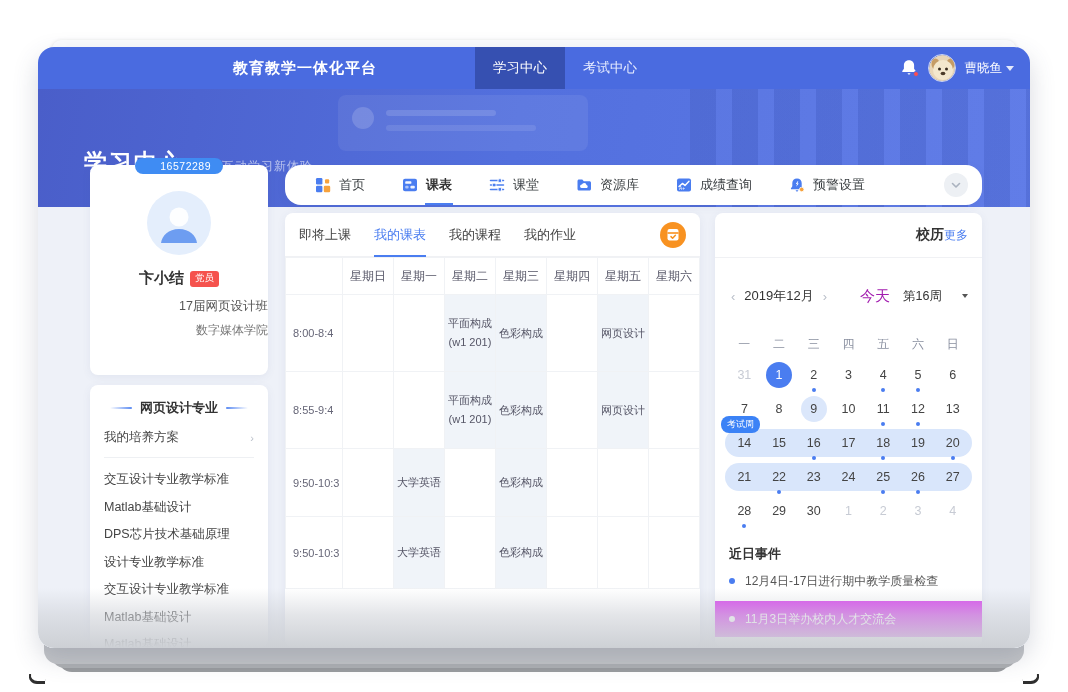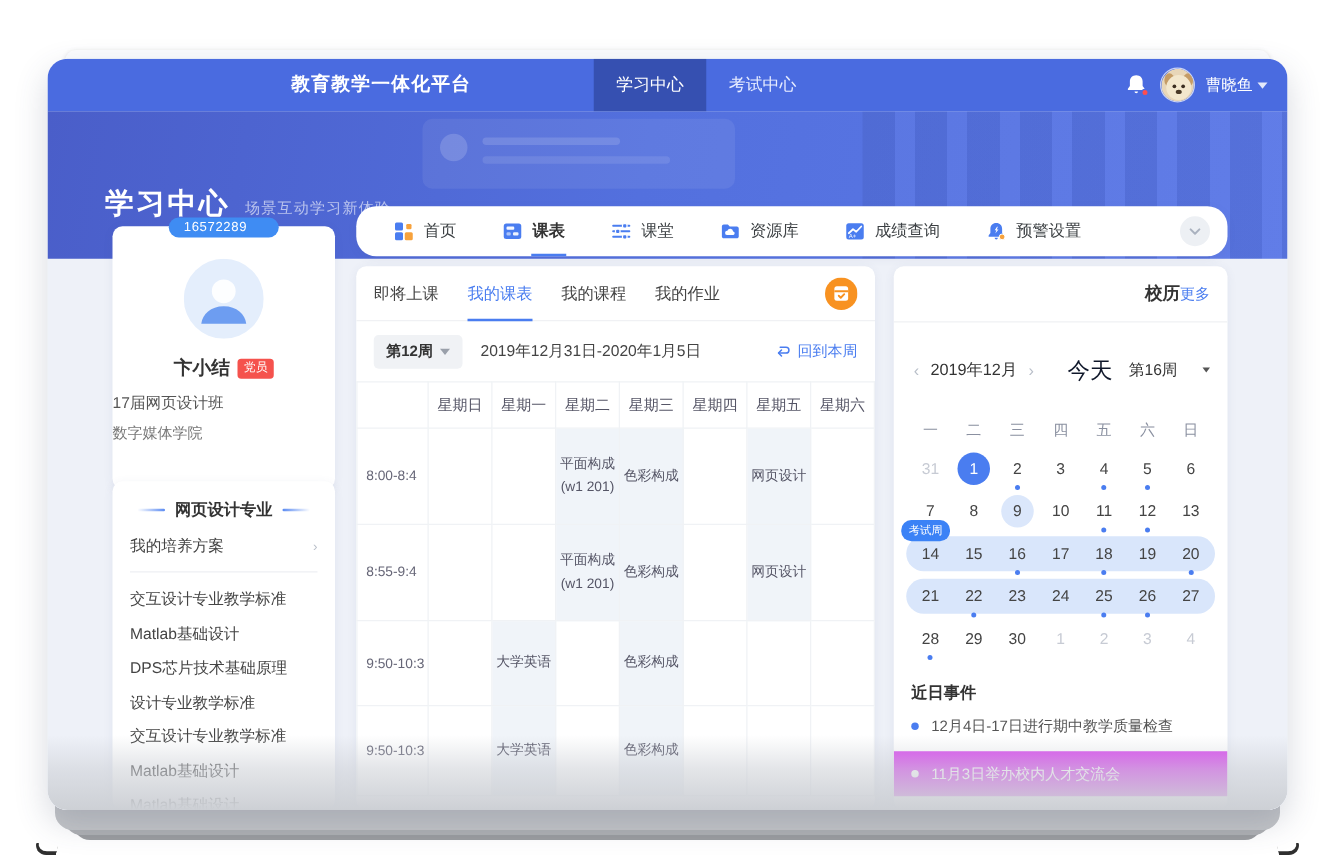--- a/index.html
+++ b/index.html
@@ -48,21 +48,21 @@
   
   .tabbar { left:247px; top:118px; width:697px; height:40px; box-shadow:0 2px 8px rgba(80,95,140,.08); display:flex; align-items:center; padding-left:30px;border-radius:16px; }
   .module-tabs { display:flex; align-items:center; gap:36px; }
   .mtab { display:flex; align-items:center; gap:7px; cursor:pointer; height:40px; }
   .mtab .icon { width:16px; height:16px; display:block; }
   .mtab .lbl { font-size:13px; color:#3c4043; padding:11px 1px 9px; border-bottom:2px solid transparent; }
   .mtab.active .lbl { color:#333; font-weight:700; border-bottom-color:#4a7df0; }
   .chev-circle { position:absolute; right:14px; top:8px; width:24px; height:24px; border-radius:50%; background:#edf0f4; display:flex; align-items:center; justify-content:center; cursor:pointer; }
 
   
-  .profile { left:52px; top:134px; width:178px; height:210px; box-shadow:0 2px 8px rgba(80,95,140,.08); text-align:left; }
+  .profile { left:52px; top:118px; width:178px; height:210px; box-shadow:0 2px 8px rgba(80,95,140,.08); text-align:right; }
   .id-pill { position:absolute; left:50%; transform:translateX(-50%); top:-7px; min-width:88px; padding:2px 12px; background:#3f8cf3; color:#fff; font-size:10.5px; border-radius:9px; letter-spacing:.5px; }
   .pf-avatar { margin:26px auto 0; width:64px; height:64px; }
   .pf-name-row { margin-top:14px; display:flex; align-items:center; justify-content:center; gap:6px; }
   .pf-name { font-size:15px; font-weight:700; color:#333; }
   .pf-badge { background:#f5524d; color:#fff; font-size:9.5px; padding:1.5px 5px; border-radius:3px; }
   .pf-class { margin-top:10px; font-size:12.5px; color:#555; }
   .pf-college { margin-top:7px; font-size:12px; color:#777; }
 
   
   .menu { left:52px; top:338px; width:178px; height:263px; box-shadow:0 2px 8px rgba(80,95,140,.08); padding:14px 14px 0; }
@@ -101,21 +101,21 @@
 
   
   .calcard { left:677px; top:166px; width:267px; height:435px; box-shadow:0 2px 8px rgba(80,95,140,.08); overflow:hidden; }
   .cal-head { height:45px; display:flex; align-items:center; justify-content:flex-end; padding:0 14px; border-bottom:1px solid #f0f1f4; }
   .cal-title { font-size:14px; font-weight:700; color:#333; }
   .cal-more { font-size:12px; color:#4a7df0; cursor:pointer; }
   .month-row { margin-top:13px; padding:0 14px; display:flex; align-items:center; }
   .m-arrow { color:#b9bfc9; font-size:13px; cursor:pointer; padding:0 2px; }
   .m-label { font-size:13px; color:#333; margin:16px 7px; }
   .m-right { margin-left:auto; display:flex; align-items:center; gap:13px; }
-  .m-today { font-size:18px; color:#0f172a; cursor:pointer; }
+  .m-today { font-size:15px; color:#a21caf; cursor:pointer; }
   .m-week { font-size:12.5px; color:#333; display:flex; align-items:center; gap:20px; cursor:pointer; }
   .m-week .caret { border-top-color:#555; border-left-width:3.5px; border-right-width:3.5px; border-top-width:4.5px; }
   .wd-row { margin:15px 12px 0; display:flex; }
   .wd { flex:1; text-align:center; font-size:12px; color:#8a90a0; }
   .cal-grid { margin-top:5px; }
   .cal-row { position:relative; height:34px; margin:0 12px; display:flex; }
   .cal-row.band::before { content:""; position:absolute; left:-2px; right:-2px; top:3px; height:28px; border-radius:14px; background:#d9e6fb; }
   .day { position:relative; flex:1; display:flex; align-items:center; justify-content:center; cursor:pointer; }
   .day .num { position:relative; z-index:1; font-size:12.5px; color:#444; width:26px; height:26px; line-height:26px; text-align:center; border-radius:50%; }
   .day.muted .num { color:#c7cbd4; }
@@ -313,34 +313,20 @@
           </div>
         <span class="hw-icon">
           <svg viewBox="0 0 26 26" width="26" height="26">
             <circle cx="13" cy="13" r="13" fill="#f89221"></circle>
             <path d="M7.5 9a2 2 0 0 1 2-2h7a2 2 0 0 1 2 2v7.5a2 2 0 0 1-2 2h-7a2 2 0 0 1-2-2z" fill="#fff"></path>
             <rect x="7.5" y="10.2" width="11" height="1.6" fill="#f89221"></rect>
             <path d="M11 14.6l1.6 1.6 2.8-2.9" stroke="#f89221" stroke-width="1.5" fill="none" stroke-linecap="round" stroke-linejoin="round"></path>
           </svg>
         </span>
       </div>
-      <div class="weekbar">
-        <span class="week-pill">
-          <span>第12周</span>
-          <span class="caret"></span>
-        </span>
-        <span class="date-range">2019年12月31日-2020年1月5日</span>
-        <span class="back-week">
-          <svg viewBox="0 0 14 14" width="13" height="13">
-              <path d="M4.5 3h5a2.5 2.5 0 0 1 0 5H3.2" fill="none" stroke="#4a7df0" stroke-width="1.3" stroke-linecap="round"></path>
-              <path d="M5.6 5.4 3 8l2.6 2.6" fill="none" stroke="#4a7df0" stroke-width="1.3" stroke-linecap="round" stroke-linejoin="round"></path>
-            </svg>
-          <span>回到本周</span>
-        </span>
-      </div>
       <table class="tt" id="timetable">
           <colgroup>
             <col class="tcol">
             <col>
             <col>
             <col>
             <col>
             <col>
             <col>
             <col>

